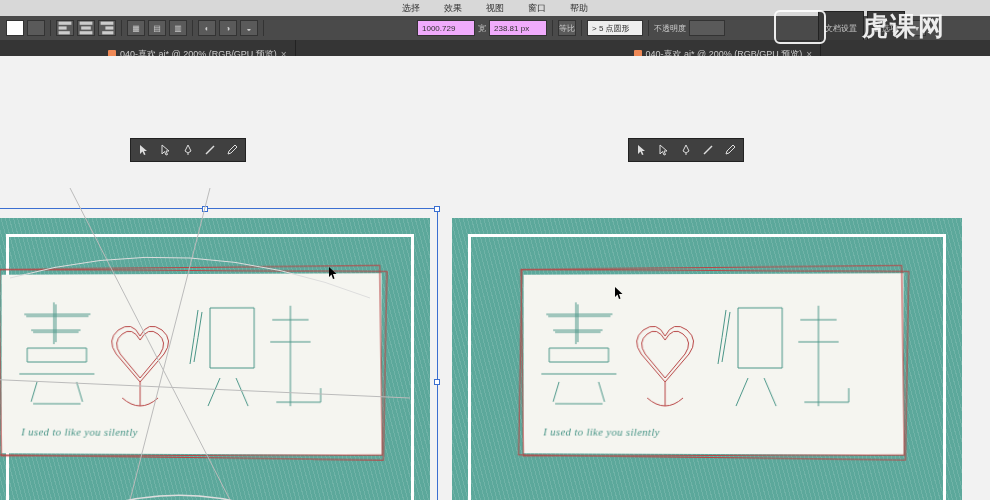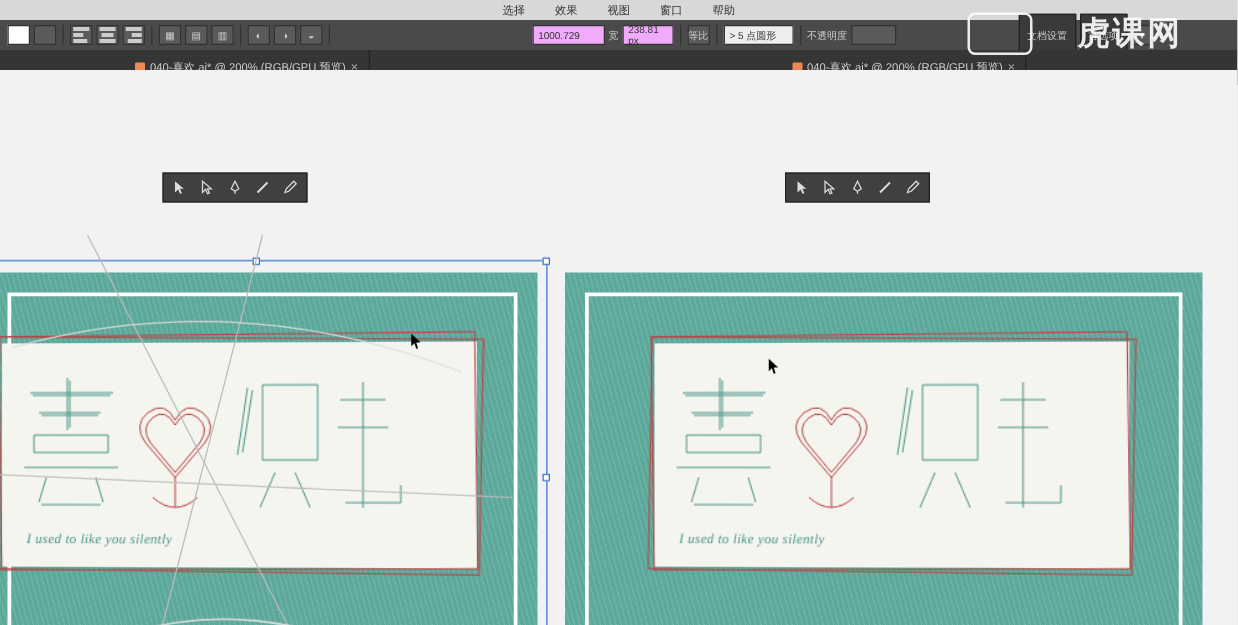--- a/index.html
+++ b/index.html
@@ -104,21 +104,21 @@
   <div class="tb-btn">▤</div>
   <div class="tb-btn">▥</div>
   <div class="tb-sep"></div>
   <div class="tb-btn">◐</div>
   <div class="tb-btn">◑</div>
   <div class="tb-btn">◒</div>
   <div class="tb-sep"></div>
   <div style="flex:0.5"></div>
   <div class="tb-field" style="width:58px">1000.729</div>
   <span class="tb-label">宽</span>
-  <div class="tb-field" style="width:41px">238.81 px</div>
+  <div class="tb-field" style="width:58px">238.81 px</div>
   <div class="tb-sep"></div>
   <div class="tb-btn" style="width:17px">等比</div>
   <div class="tb-sep"></div>
   <div class="tb-field" style="width:56px;background:#eee">&gt; 5 点圆形</div>
   <div class="tb-sep"></div>
   <span class="tb-label">不透明度</span>
   <div class="tb-btn" style="width:36px"></div>
   <div style="flex:0.3"></div>
   <div class="tb-dark-field">文档设置</div>
   <div class="tb-dark-field">首选项</div>

